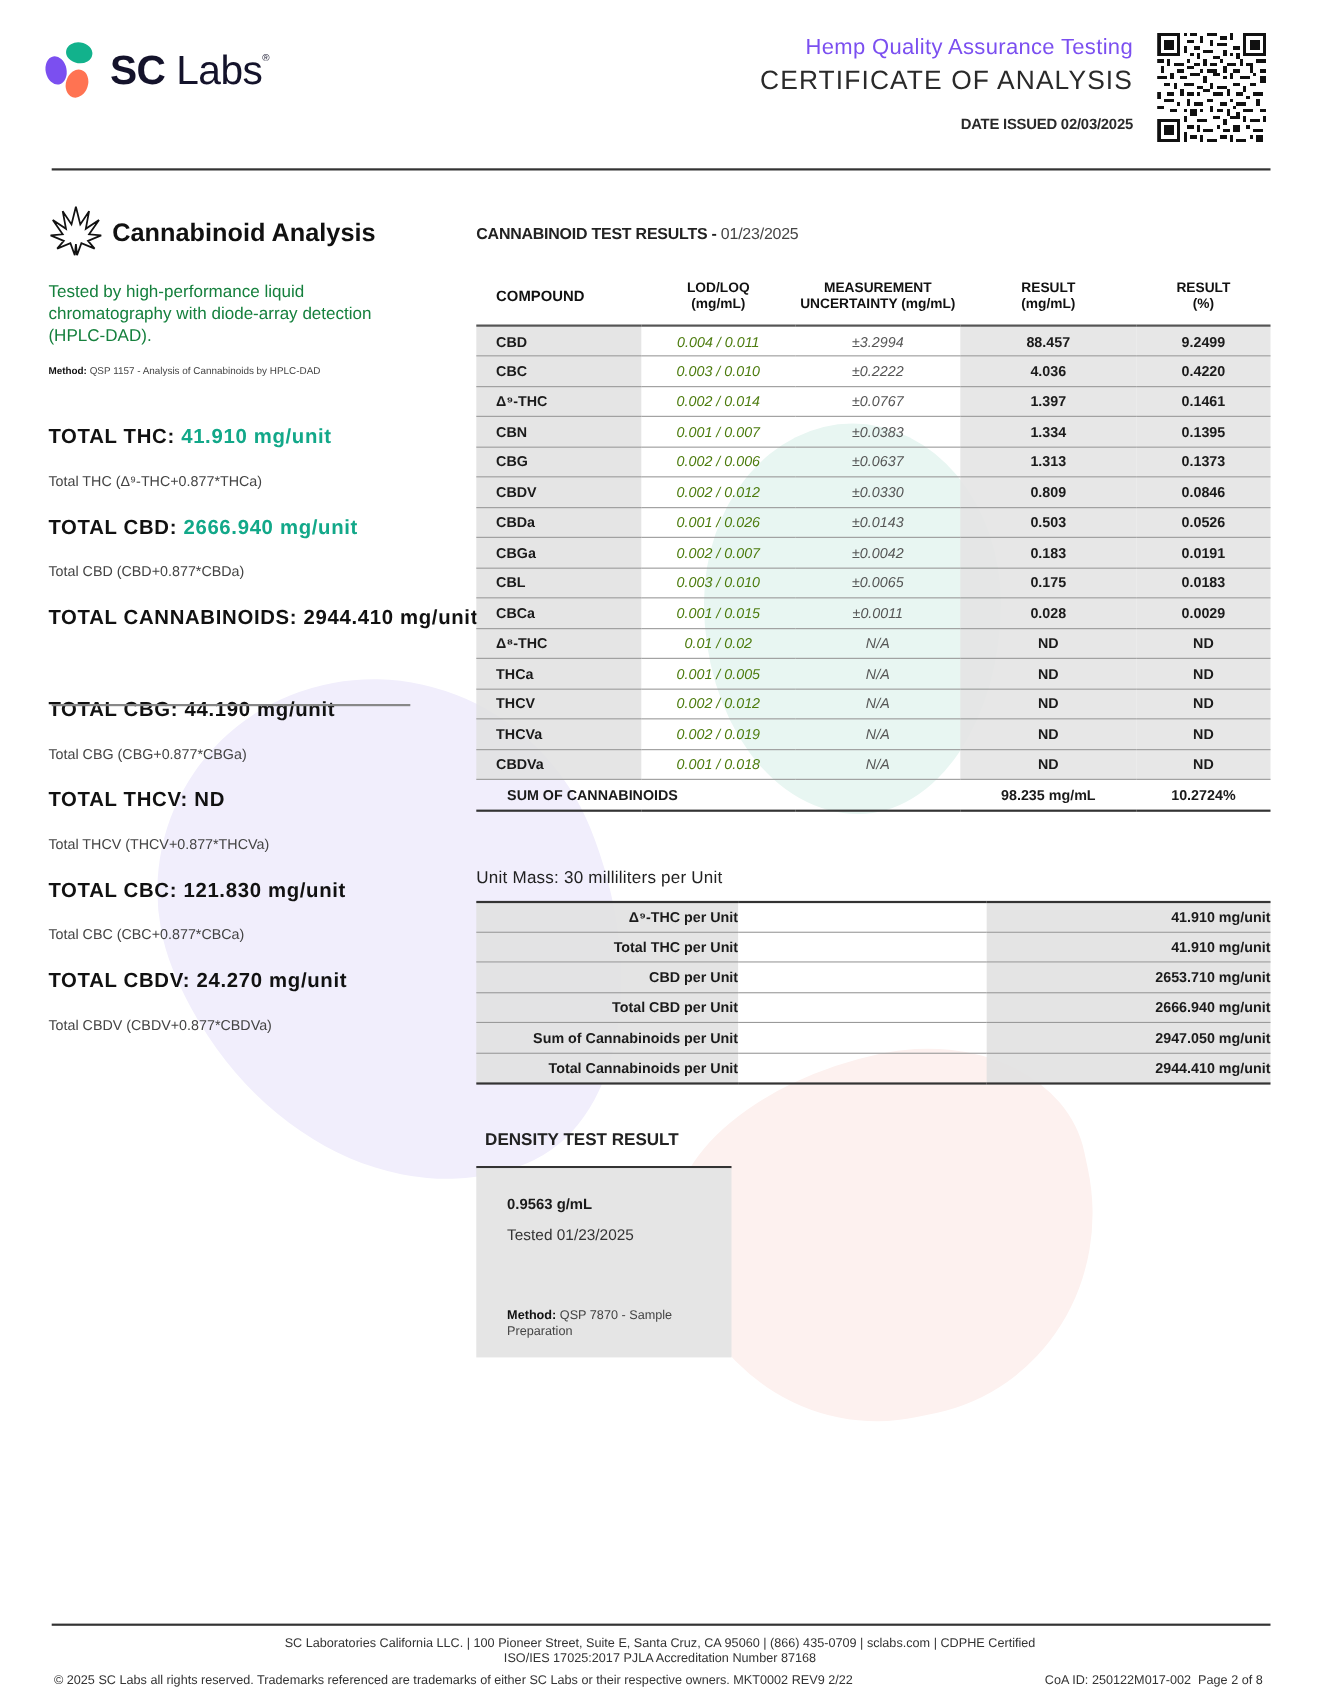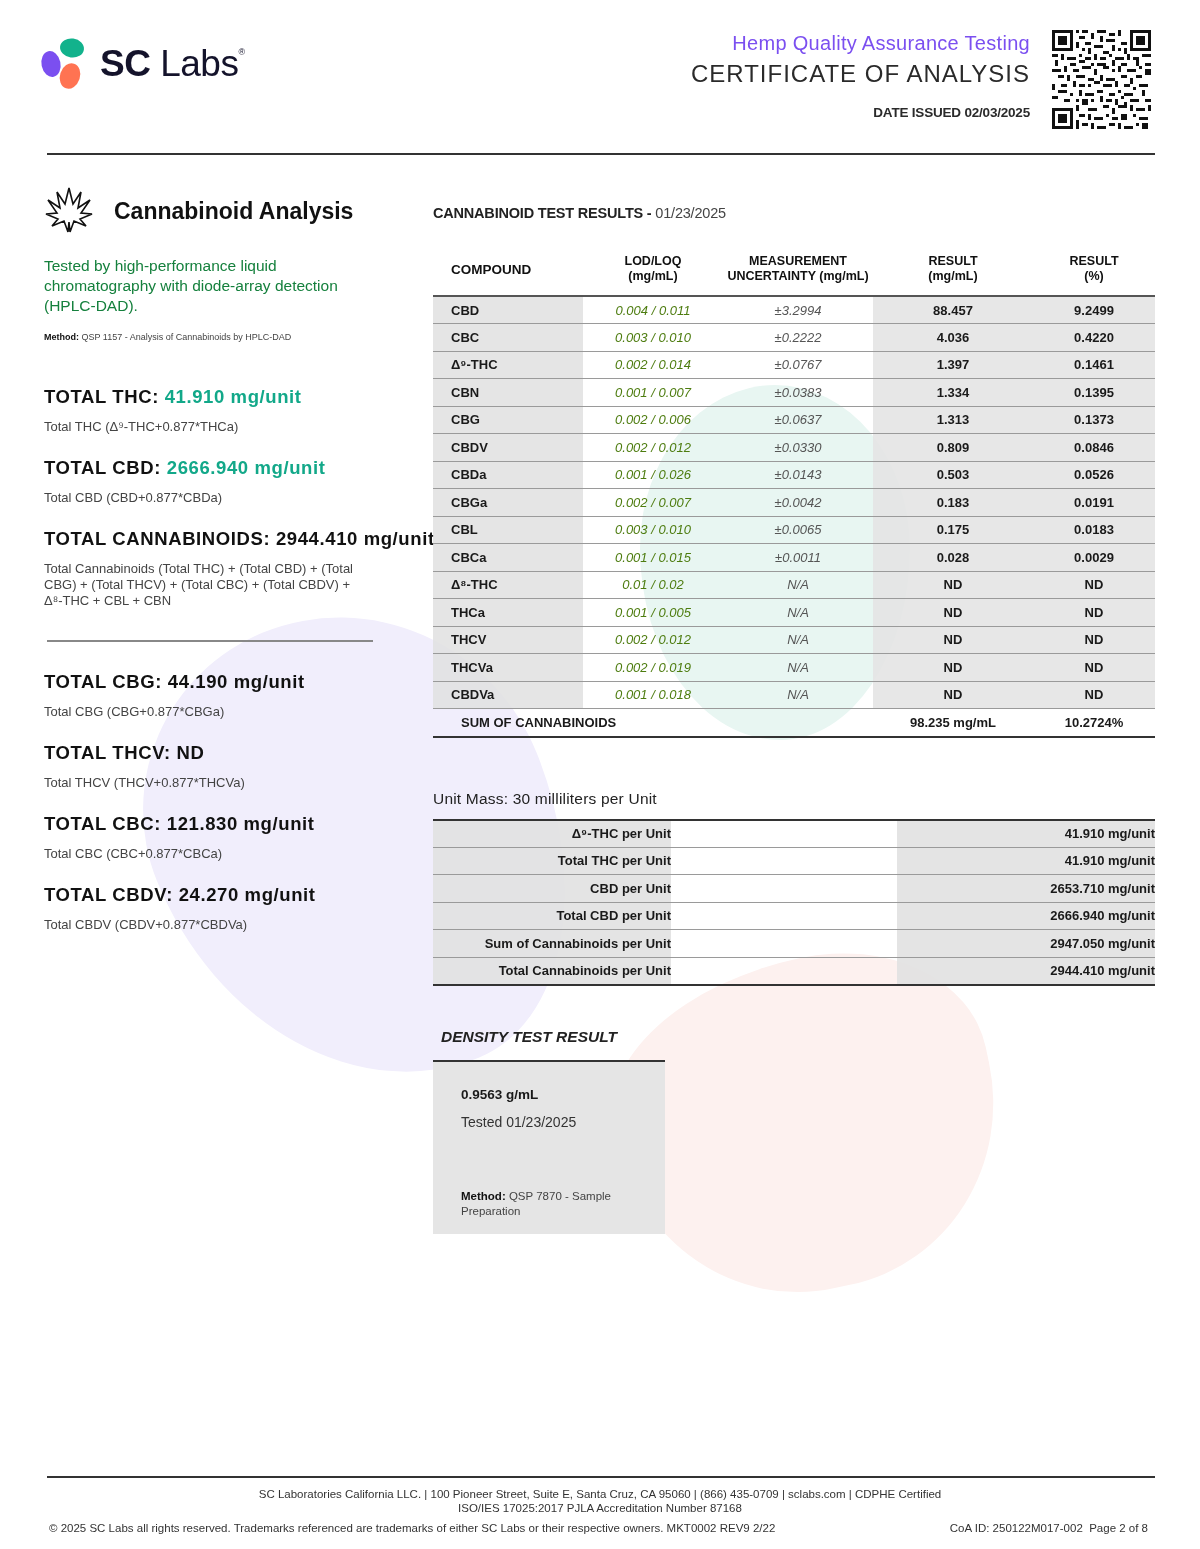--- a/index.html
+++ b/index.html
@@ -24,30 +24,30 @@
   .hdr-right { position: absolute; right: 170px; top: 32px; text-align: right; }
   .hdr-sub { color: #7b4ff0; font-size: 20px; letter-spacing: 0.3px; }
   .hdr-title { color: #2a2a2a; font-size: 24px; letter-spacing: 1px; margin-top: 5px; }
   .hdr-date { color: #2a2a2a; font-size: 13.5px; font-weight: 600; margin-top: 17px; letter-spacing: -0.2px; }
   .qr { position: absolute; left: 1052px; top: 30px; width: 99px; height: 99px; }
 
   .rule-top { position: absolute; left: 47px; top: 153px; width: 1108px; height: 2px; background: #333; }
 
   
   .left { position: absolute; left: 44px; top: 186px; width: 390px; }
-  .sec-title { display: flex; align-items: center; font-size: 23px; font-weight: 600; color: #111; gap: 12px; }
+  .sec-title { display: flex; align-items: center; font-size: 23px; font-weight: 600; color: #111; }
   .sec-title svg { width: 50px; height: 50px; margin-right: 8px; }
   .desc { font-size: 15.5px; color: #15803d; line-height: 20px; margin-top: 20px; width: 330px; }
   .method-small { font-size: 9px; color: #444; margin-top: 16px; }
   .method-small b { color: #111; }
 
   .tot { margin-top: 0; }
   .tot-head { font-size: 18.5px; font-weight: 600; color: #111; letter-spacing: 0.6px; white-space: nowrap; }
   .tot-head .green { color: #12a889; font-weight: 700; }
-  .tot-sub { font-size: 13px; color: #444; margin-top: 11px; line-height: 16px; }
+  .tot-sub { font-size: 13px; color: #444; margin-top: 22px; line-height: 16px; }
   .sep { position: absolute; left: 47px; top: 640px; width: 326px; height: 1.5px; background: #888; }
 
   
   .right { position: absolute; left: 433px; top: 205px; width: 722px; }
   .res-title { font-size: 14.5px; font-weight: 600; color: #222; letter-spacing: -0.2px; }
   .res-title span { font-weight: 400; color: #444; }
 
   table { border-collapse: collapse; width: 722px; }
   .ctable { margin-top: 28px; }
   .ctable th { font-size: 12.5px; font-weight: 700; color: #111; text-align: center; line-height: 15px; padding-bottom: 6px; vertical-align: middle; height: 47px; border-bottom: 2px solid #555; }
@@ -63,21 +63,21 @@
 
   .unit-title { font-size: 15.5px; color: #222; margin-top: 52px; letter-spacing: 0.2px; }
   .utable { margin-top: 11px; border-top: 2px solid #333; }
   .utable td { height: 27.5px; font-size: 13px; font-weight: 700; border-bottom: 1px solid #9a9a9a; text-align: right; }
   .utable td.u0 { background: rgba(225,225,225,0.9); padding-left: 18px; width: 238px; }
   .utable td.u1 { width: 226px; }
   .utable td.u2 { background: rgba(225,225,225,0.9); padding-left: 2px; }
   .utable tr:last-child td { border-bottom: 2px solid #333; padding-left: 36px; }
 
   .dens { position: absolute; left: 433px; top: 1028px; width: 232px; }
-  .dens-title { font-size: 15.5px; font-weight: 700; color: #222; padding-left: 8px; padding-bottom: 14px; border-bottom: 2px solid #333; font-style: italic; }
+  .dens-title { font-size: 15.5px; font-weight: 700; color: #222; padding-left: 8px; padding-bottom: 14px; border-bottom: 2px solid #333; }
   .dens-box { background: rgba(228,228,228,0.95); height: 172px; padding: 25px 0 0 28px; position: relative; }
   .dens-val { font-size: 13.5px; font-weight: 700; }
   .dens-date { font-size: 14px; color: #333; margin-top: 12px; }
   .dens-method { position: absolute; left: 28px; top: 127px; font-size: 11.5px; color: #444; line-height: 15px; width: 180px; }
   .dens-method b { color: #111; }
 
   
   .rule-bot { position: absolute; left: 47px; top: 1476px; width: 1108px; height: 1.5px; background: #333; }
   .foot1 { position: absolute; left: 0; top: 1487px; width: 1200px; text-align: center; font-size: 11.5px; color: #333; line-height: 14px; }
   .foot2 { position: absolute; left: 49px; top: 1522px; font-size: 11.5px; color: #333; }
@@ -143,21 +143,20 @@
     <div class="tot" style="margin-top:44px">
       <div class="tot-head"><span>TOTAL THC:</span> <span class="green">41.910 mg/unit</span></div>
       <div class="tot-sub">Total THC (Δ⁹-THC+0.877*THCa)</div>
     </div>
     <div class="tot" style="margin-top:22px">
       <div class="tot-head"><span>TOTAL CBD:</span> <span class="green">2666.940 mg/unit</span></div>
       <div class="tot-sub">Total CBD (CBD+0.877*CBDa)</div>
     </div>
     <div class="tot" style="margin-top:22px">
       <div class="tot-head"><span>TOTAL CANNABINOIDS:</span> <span>2944.410 mg/unit</span></div>
-      <div class="tot-sub" style="width:310px">Total Cannabinoids (Total THC) + (Total CBD) + (Total CBG) + (Total THCV) + (Total CBC) + (Total CBDV) + Δ⁸-THC + CBL + CBN</div>
     </div>
     <div class="tot" style="margin-top:62px">
       <div class="tot-head"><span>TOTAL CBG:</span> <span>44.190 mg/unit</span></div>
       <div class="tot-sub">Total CBG (CBG+0.877*CBGa)</div>
     </div>
     <div class="tot" style="margin-top:22px">
       <div class="tot-head"><span>TOTAL THCV:</span> <span>ND</span></div>
       <div class="tot-sub">Total THCV (THCV+0.877*THCVa)</div>
     </div>
     <div class="tot" style="margin-top:22px">

